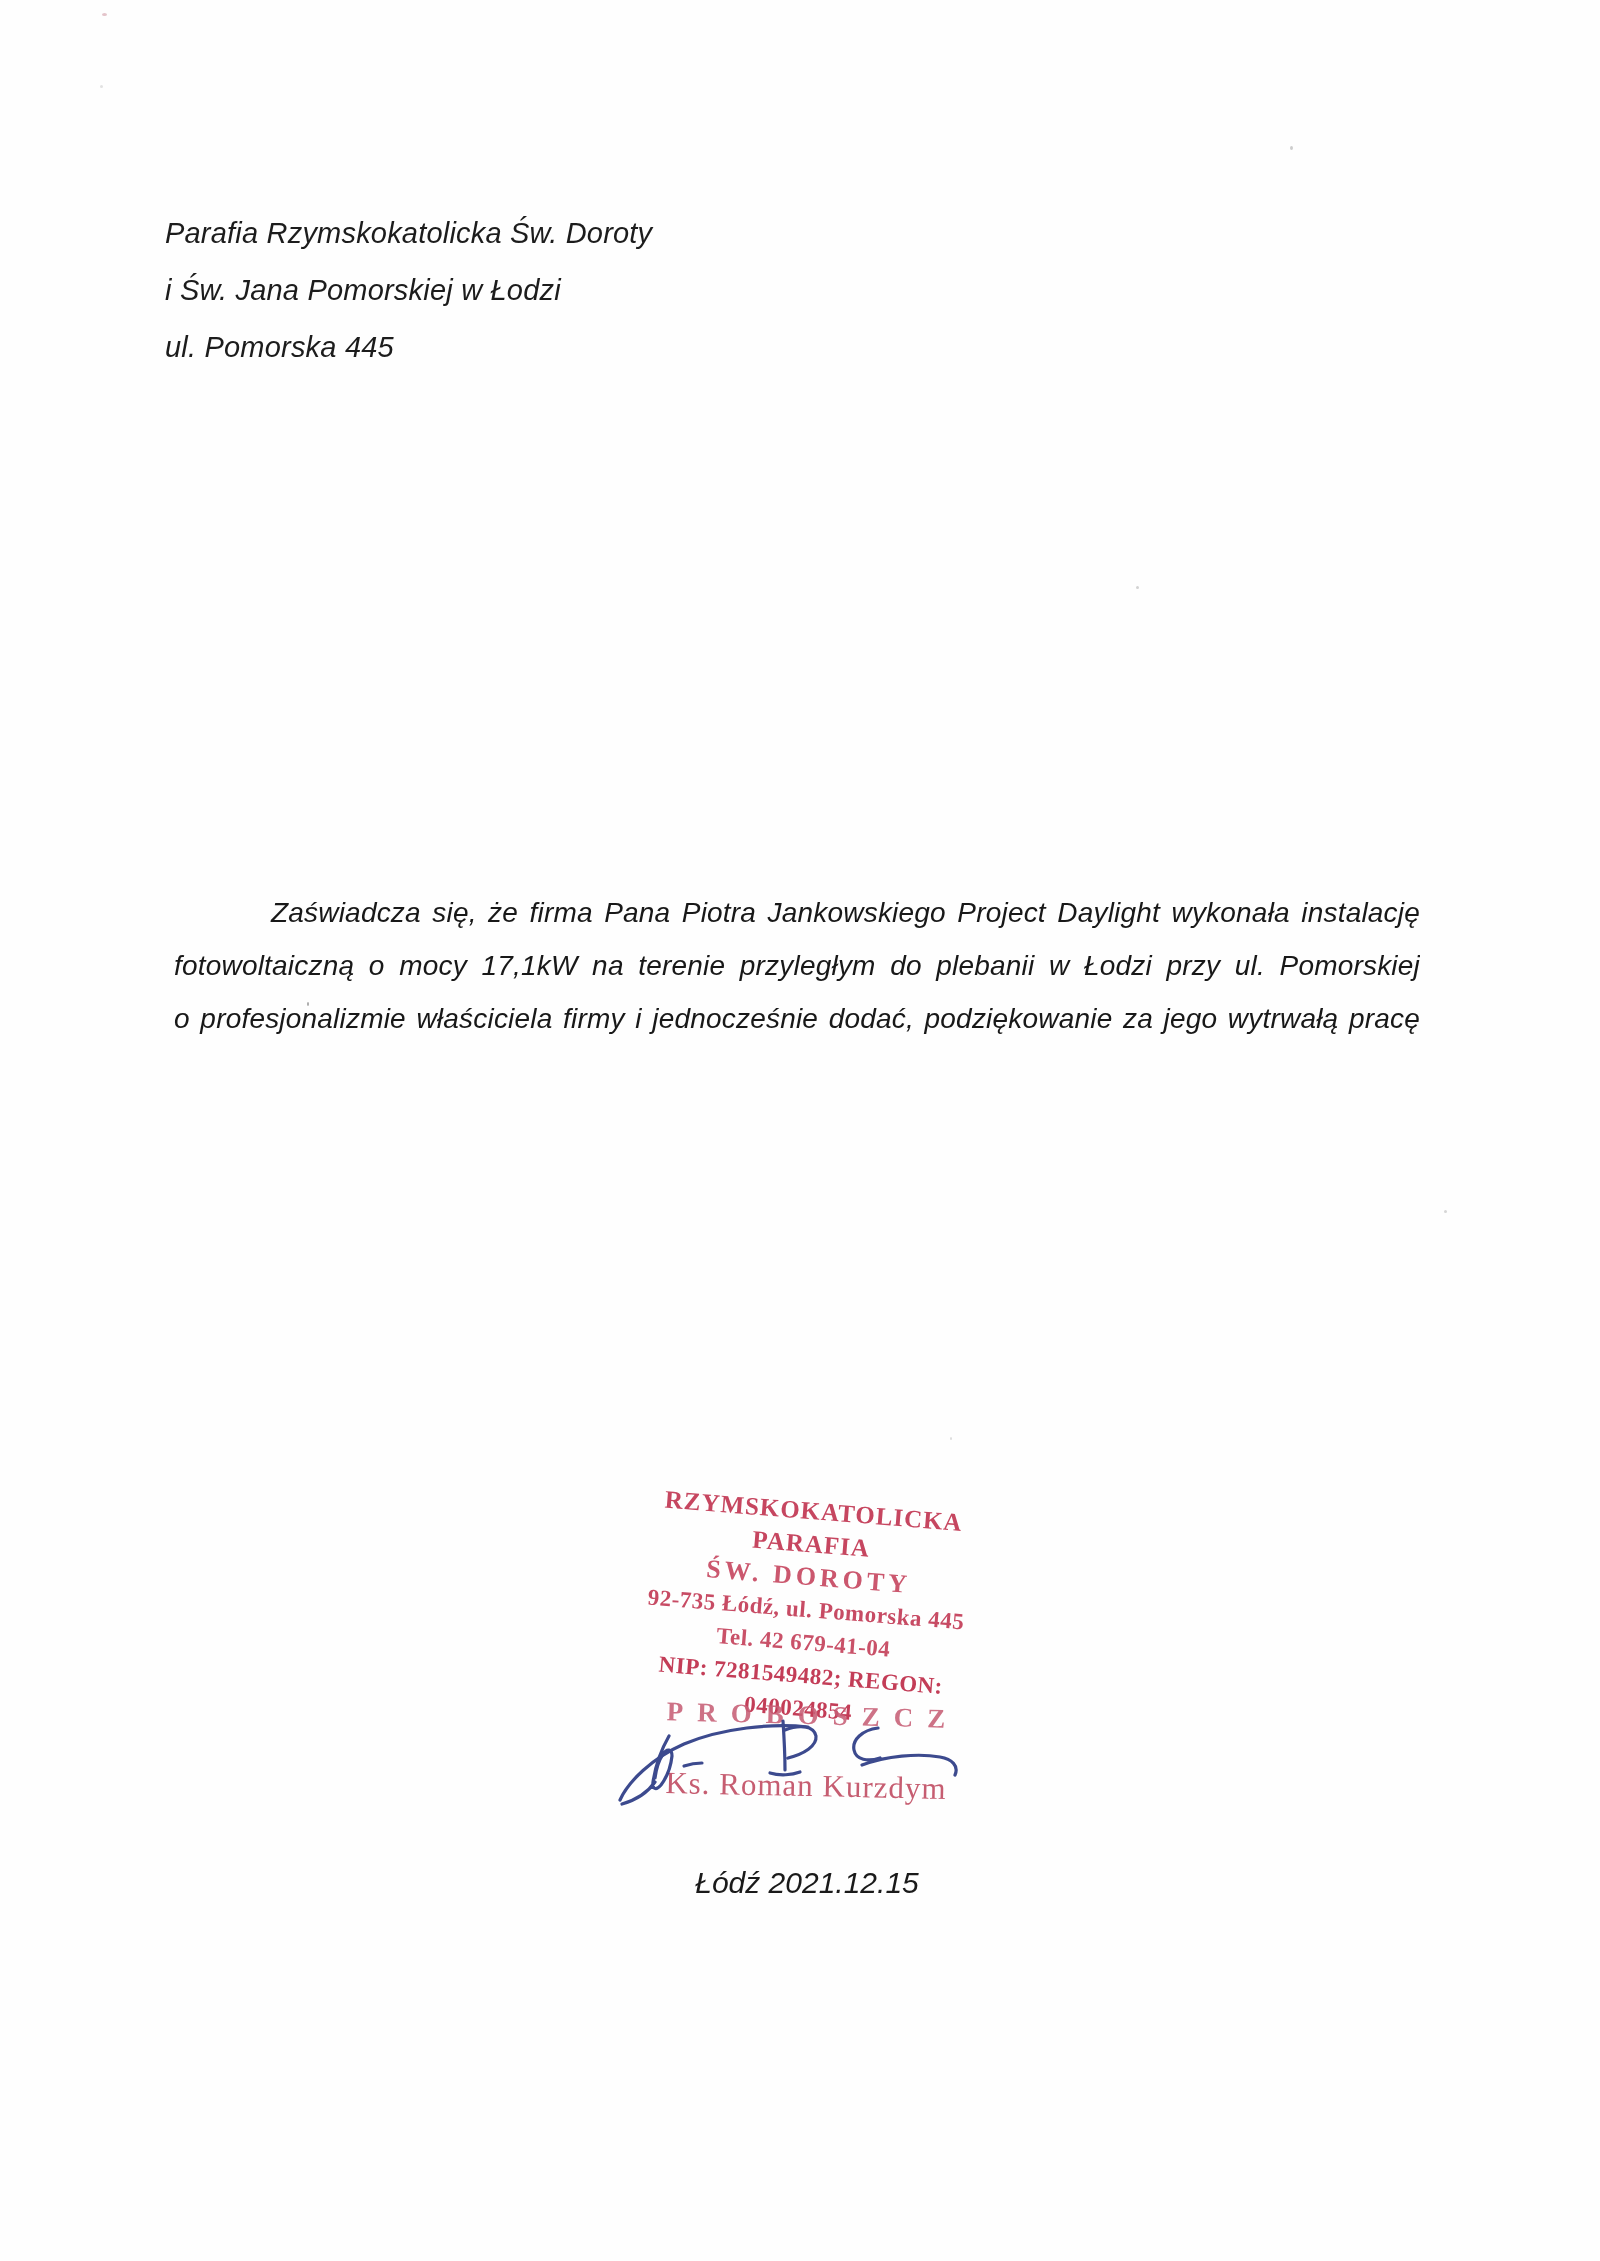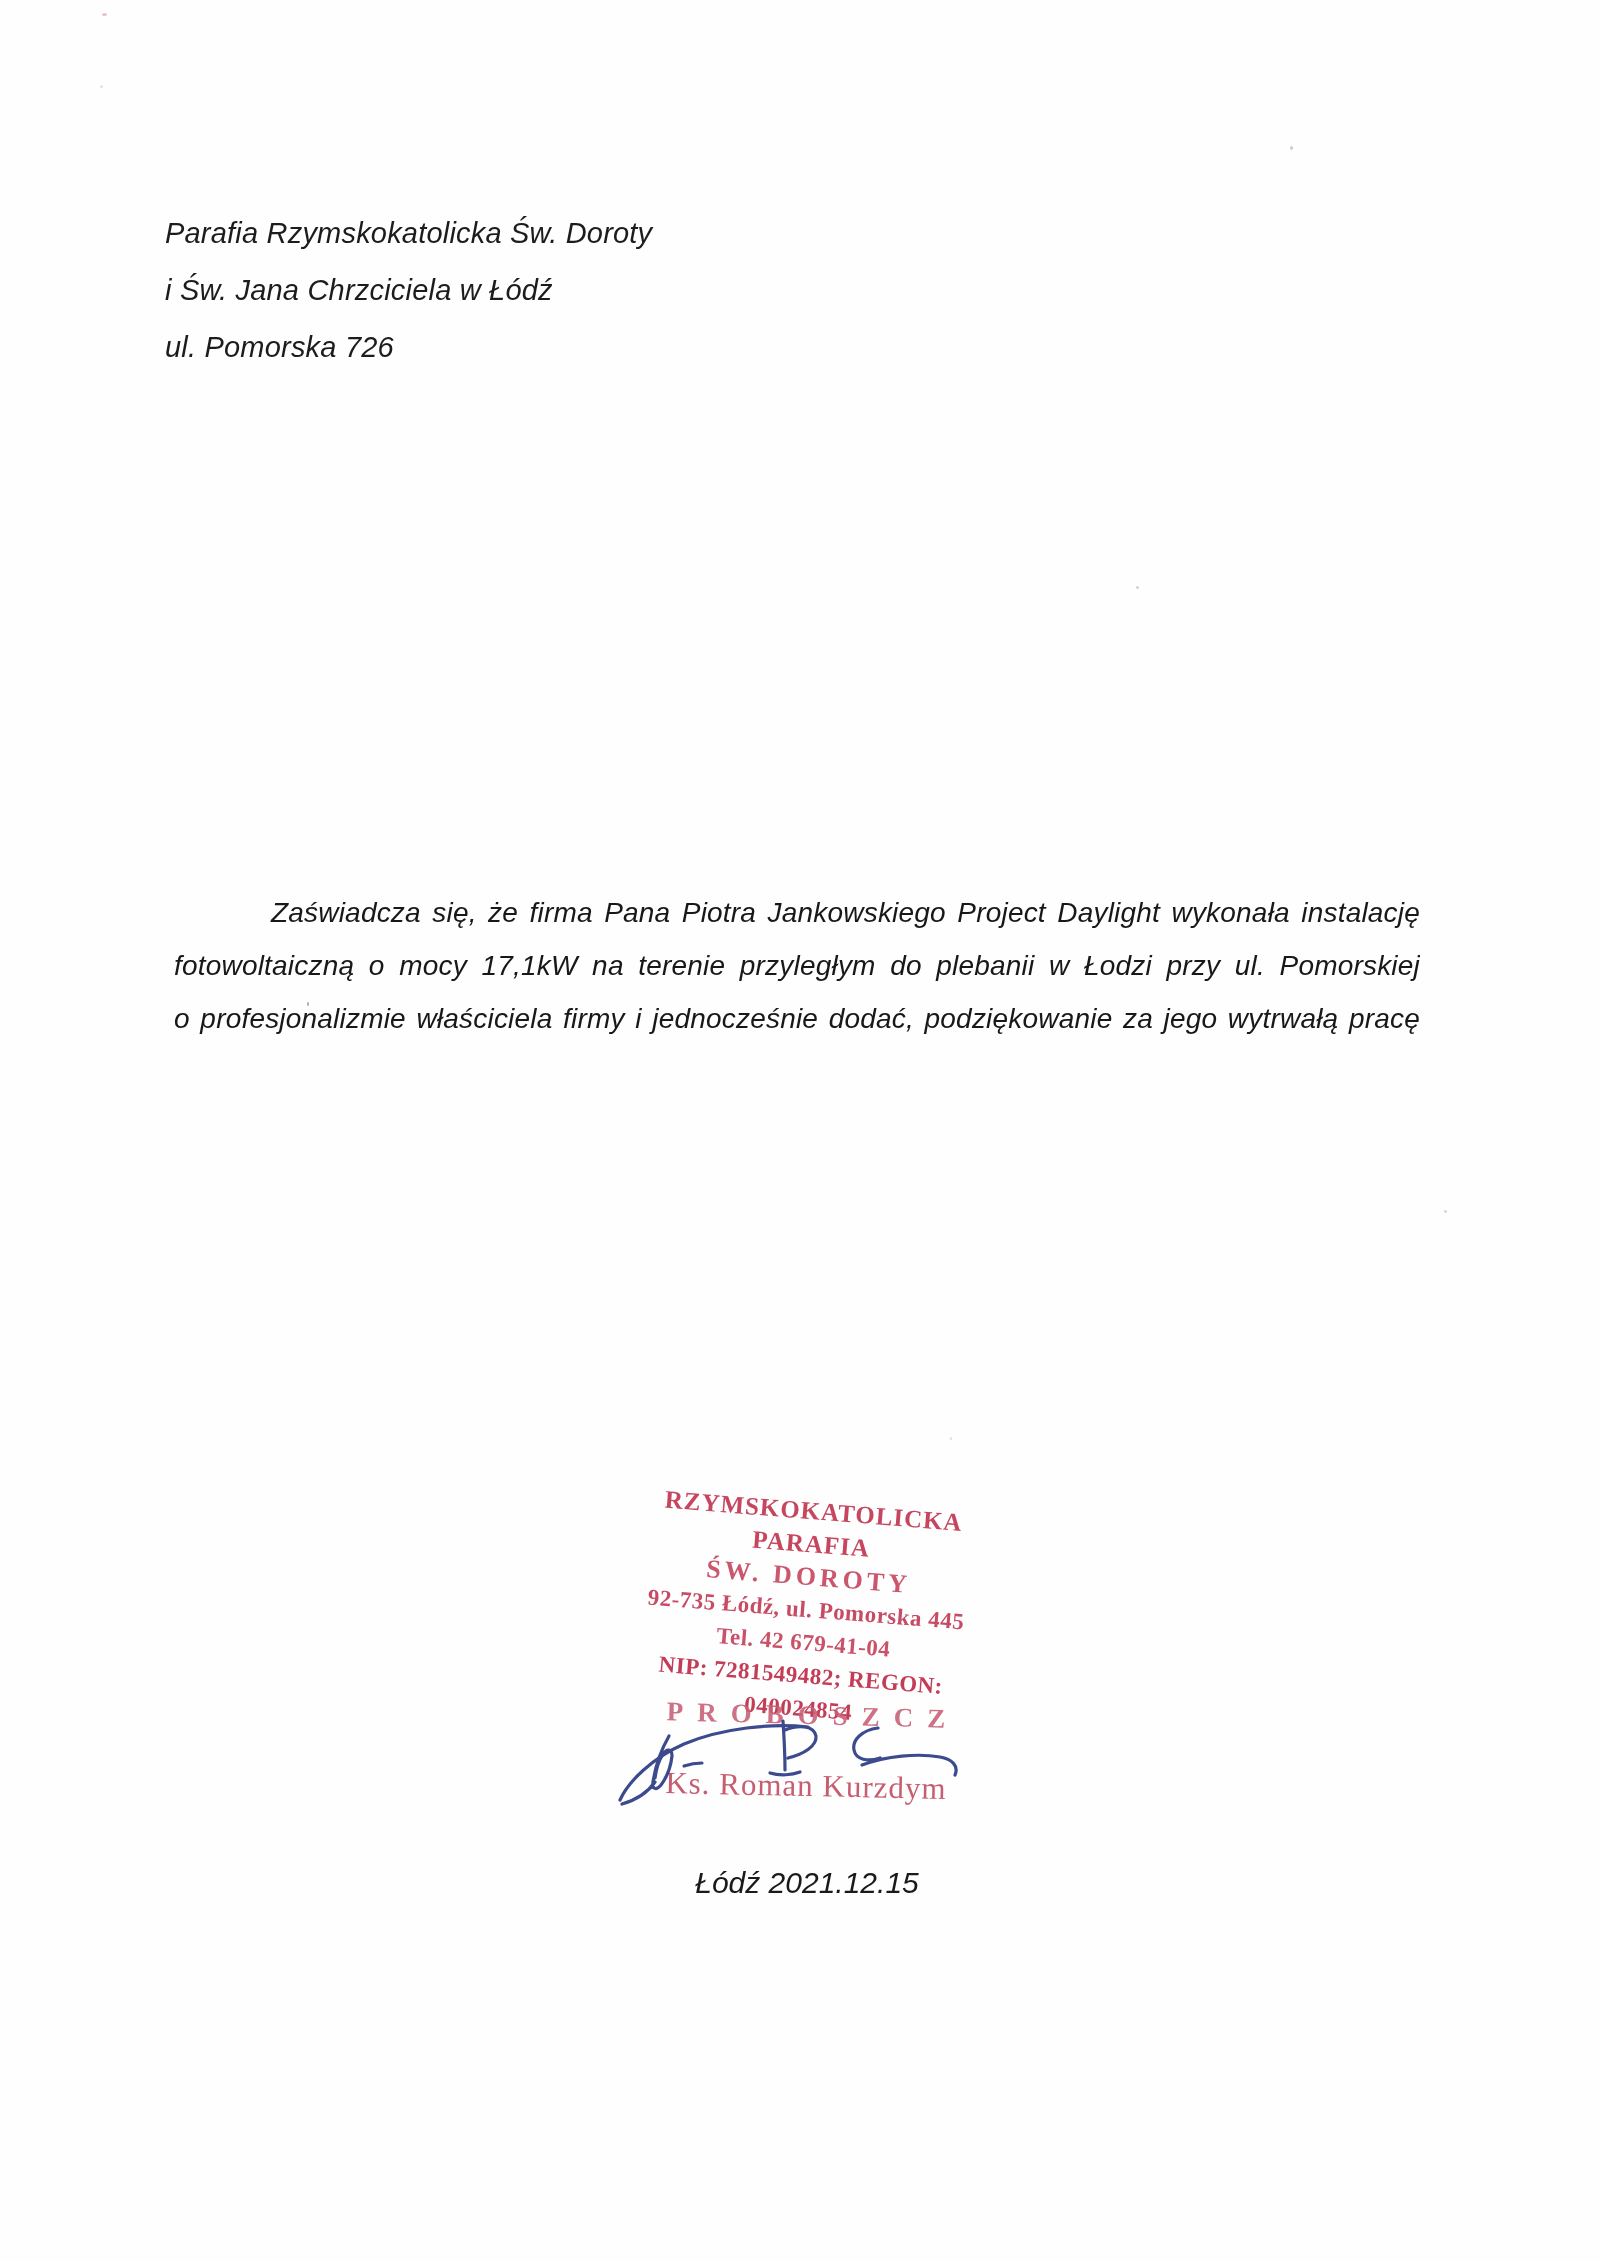--- a/index.html
+++ b/index.html
@@ -156,22 +156,22 @@
   .sp6 { left: 1444px; top: 1210px; width: 3px; height: 3px; background: #d6d6d6; }
   .sp7 { left: 950px;  top: 1437px; width: 2px; height: 3px; background: #dcdcdc; }
 </style>
 </head>
 <body>
 
 <div class="page">
 
   <div class="sender">
     <div>Parafia Rzymskokatolicka Św. Doroty</div>
-    <div>i Św. Jana Chrzciciela w Łódź</div>
-    <div>ul. Pomorska 726</div>
+    <div>i Św. Jana Pomorskiej w Łodzi</div>
+    <div>ul. Pomorska 445</div>
   </div>
 
 
   <div class="body-text">
     <div class="bline j indent">Zaświadcza się, że firma Pana Piotra Jankowskiego Project Daylight wykonała instalację</div>
     <div class="bline j">fotowoltaiczną o mocy 17,1kW na terenie przyległym do plebanii w Łodzi przy ul. Pomorskiej 445.</div>
     <div class="bline j">o profesjonalizmie właściciela firmy i jednocześnie dodać, podziękowanie za jego wytrwałą pracę w</div>
   </div>
 
   <div class="stamp-parish">

